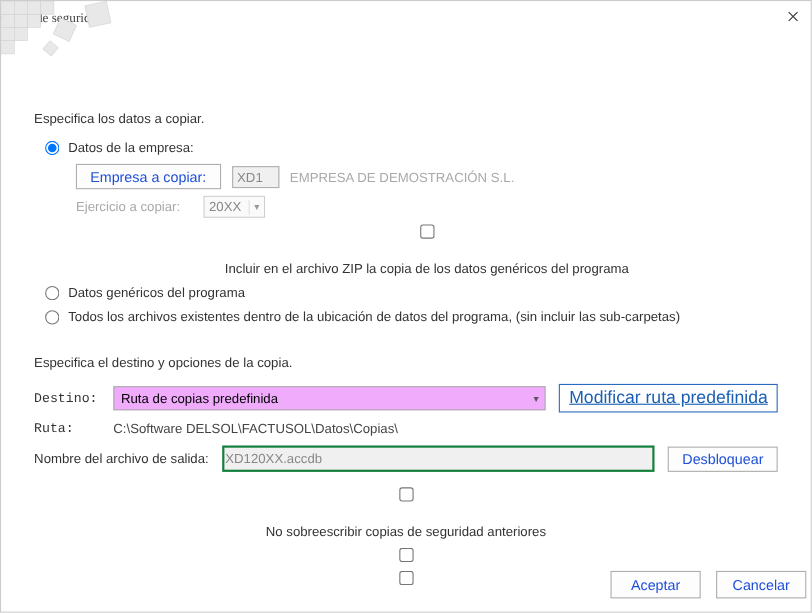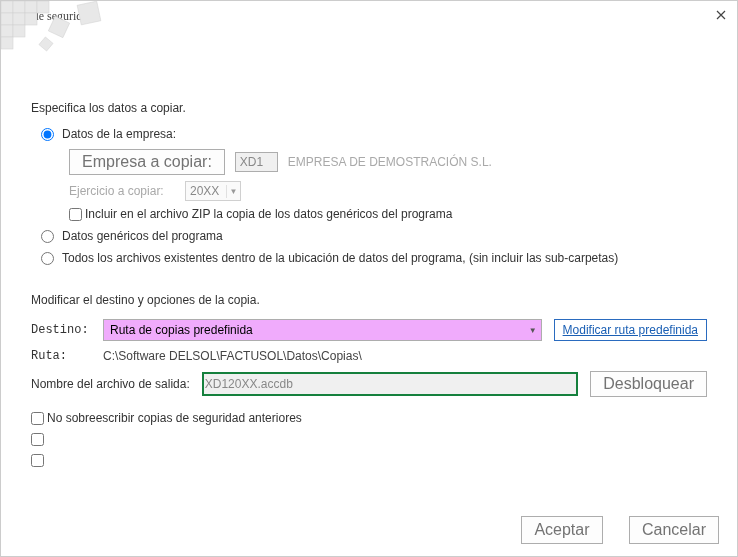--- a/index.html
+++ b/index.html
@@ -64,24 +64,24 @@
   .form-row {
     display: flex;
     align-items: center;
     margin-bottom: 6px;
     gap: 10px;
   }
   .btn {
     border: 1px solid #adadad;
     background: #fdfdfd;
     padding: 3px 12px;
-    font-size: 16px;
-    font-family: inherit;
-    cursor: pointer;
-    color: #737373;
+    font-size: 13px;
+    font-family: inherit;
+    cursor: pointer;
+    color: #1d4ed8;
   }
   .disabled-label { color: #a9a9a9; }
   .input-short {
     width: 43px;
     border: 1px solid #adadad;
     background: #f0f0f0;
     padding: 2px 4px;
     font-family: inherit;
     font-size: 12px;
     color: #888;
@@ -90,22 +90,23 @@
     display: flex;
     align-items: center;
     border: 1px solid #d0d0d0;
     background: #fafafa;
   }
   .year-combo input { border: none; background: transparent; width: 40px; padding: 2px 4px; color:#888; font-size:12px; font-family:inherit;}
   .year-combo .chev { width: 14px; text-align:center; color:#999; font-size:8px; border-left:1px solid #e0e0e0; padding:2px 1px;}
   .checkbox-row {
     display: flex;
     align-items: center;
-    gap: 3px;
+    gap: 20px;
     margin-bottom: 8px;
+    flex-direction: column;
   }
   .checkbox-row input[type=checkbox] { margin: 0; }
   .section2 { margin-top: 28px; }
   .dest-row {
     display: flex;
     align-items: center;
     gap: 12px;
     margin-bottom: 8px;
   }
   .dest-label { width: 60px; font-family: Liberation Mono, monospace; }
@@ -131,21 +132,21 @@
     text-align: center;
     color: #555;
     font-size: 8px;
     cursor: pointer;
   }
   .link-btn {
     border: 1px solid #2a6bbf;
     color: #1a5fb4;
     background: #fff;
     padding: 3px 8px;
-    font-size: 12px;
+    font-size: 16px;
     font-family: inherit;
     cursor: pointer;
     text-decoration: underline;
   }
   .ruta-text { color: #444; }
   .output-row {
     display: flex;
     align-items: center;
     gap: 12px;
     margin-bottom: 14px;
@@ -156,23 +157,23 @@
     border: 2px solid #15803d;
     background: #f0f0f0;
     padding: 3px 1px;
     font-family: inherit;
     font-size: 12px;
     color: #888;
   }
   .footer {
     position: absolute;
     bottom: 12px;
-    right: 18px;
-    display: flex;
-    gap: 26px;
+    right: 4px;
+    display: flex;
+    gap: 14px;
   }
   .footer .btn { min-width: 82px; padding: 4px 12px; }
   .muted-company { color: #a9a9a9; }
 </style>
 </head>
 <body>
 
 <div class="titlebar">
   <span class="title">Copia de seguridad</span>
   <div class="close-btn">
@@ -234,21 +235,21 @@
       <input type="radio" name="src" style="">
       <label>Datos genéricos del programa</label>
     </div>
     <div class="radio-row">
       <input type="radio" name="src" style="">
       <label>Todos los archivos existentes dentro de la ubicación de datos del programa, (sin incluir las sub-carpetas)</label>
     </div>
   </div>
 
   <div class="section2">
-    <div class="section-title">Modificar el destino y opciones de la copia.</div>
+    <div class="section-title">Especifica el destino y opciones de la copia.</div>
 
     <div class="dest-row">
       <span class="dest-label">Destino:</span>
       <div class="combo">
         <input readonly="" value="Ruta de copias predefinida" style="">
         <span class="chev">▼</span>
       </div>
       <button class="link-btn">Modificar ruta predefinida</button>
     </div>
 

